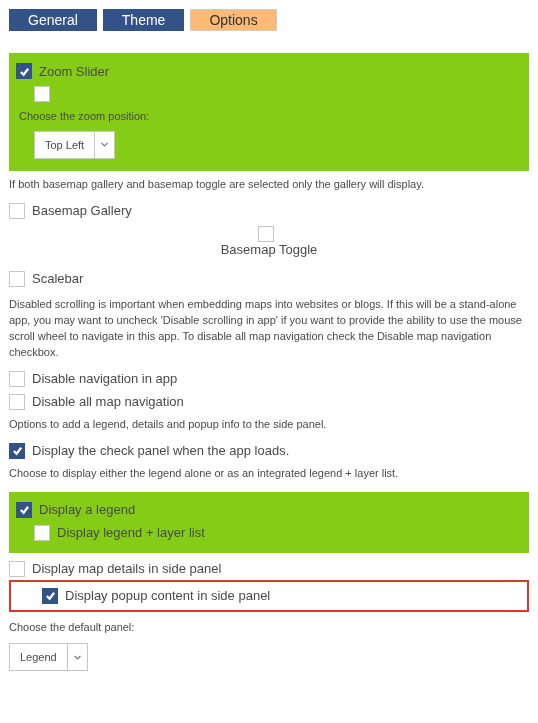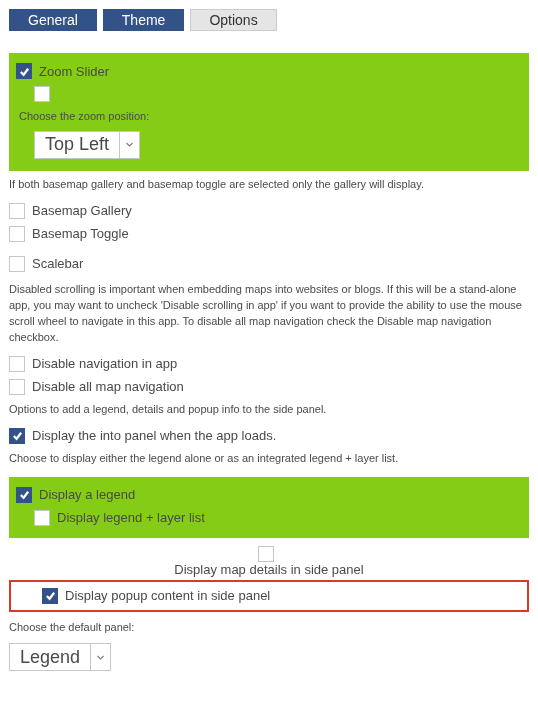--- a/index.html
+++ b/index.html
@@ -13,21 +13,21 @@
     }
     .tabs { display: flex; gap: 6px; margin-bottom: 22px; }
     .tab {
       padding: 2px 18px;
       background: #325288;
       color: #fff;
       border: 1px solid #325288;
       cursor: pointer;
       font-size: 14px;
     }
-    .tab.active { background: #e5e5e5; color: #323232; border: 1px solid #ccc; }
+    .tab.active { background: #fdba74; color: #323232; border: 1px solid #ccc; }
     .section {
       background: #84cc16;
       padding: 10px 7px 12px 7px;
       margin-bottom: 6px;
     }
     .row { display: flex; align-items: center; margin-bottom: 7px; }
     .indent { margin-left: 18px; }
     .checkbox {
       width: 16px; height: 16px;
       border: 1px solid #c6c6c6;
@@ -52,21 +52,21 @@
       border: 1px solid #c6c6c6;
       background: #fff;
       height: 28px;
       cursor: pointer;
     }
     .select-value {
       padding: 0 10px;
       display: flex;
       align-items: center;
       color: #4a4a4a;
-      font-size: 18px;
+      font-size: 11px;
     }
     .select-arrow {
       width: 20px;
       border-left: 1px solid #c6c6c6;
       display: flex;
       align-items: center;
       justify-content: center;
     }
     .select-arrow svg { width: 9px; height: 9px; stroke: #7a7a7a; stroke-width: 1.5; fill: none; }
     .highlight {
@@ -115,21 +115,21 @@
   </div>
 </div>
 
 
 <div class="desc">If both basemap gallery and basemap toggle are selected only the gallery will display.</div>
 
 <div class="row">
   <span class="checkbox"></span>
   <span class="label">Basemap Gallery</span>
 </div>
-<div class="row" style="margin-bottom:14px;">
+<div class="row" style="margin-bottom:14px;flex-direction:column;">
   <span class="checkbox"></span>
   <span class="label">Basemap Toggle</span>
 </div>
 
 
 <div class="row" style="margin-bottom:10px;">
   <span class="checkbox"></span>
   <span class="label">Scalebar</span>
 </div>
 
@@ -147,42 +147,42 @@
 
 
 <div class="desc">Options to add a legend, details and popup info to the side panel.</div>
 
 <div class="row">
   <span class="checkbox checked">
       <svg class="check-svg" viewBox="0 0 12 12">
         <polyline points="2,6.5 5,9.5 10,3"></polyline>
       </svg>
     </span>
-  <span class="label">Display the into panel when the app loads.</span>
+  <span class="label">Display the check panel when the app loads.</span>
 </div>
 
 <div class="desc">Choose to display either the legend alone or as an integrated legend + layer list.</div>
 
 
 <div class="section">
   <div class="row">
     <span class="checkbox checked">
         <svg class="check-svg" viewBox="0 0 12 12">
           <polyline points="2,6.5 5,9.5 10,3"></polyline>
         </svg>
       </span>
     <span class="label">Display a legend</span>
   </div>
   <div class="row indent" style="margin-bottom:0;">
     <span class="checkbox"></span>
     <span class="label">Display legend + layer list</span>
   </div>
 </div>
 
-<div class="row" style="margin-top:8px; margin-bottom:3px;flex-direction:column;">
+<div class="row" style="margin-top:8px; margin-bottom:3px;">
   <span class="checkbox"></span>
   <span class="label">Display map details in side panel</span>
 </div>
 
 
 <div class="highlight">
   <div class="row">
     <span class="checkbox checked">
         <svg class="check-svg" viewBox="0 0 12 12">
           <polyline points="2,6.5 5,9.5 10,3"></polyline>

